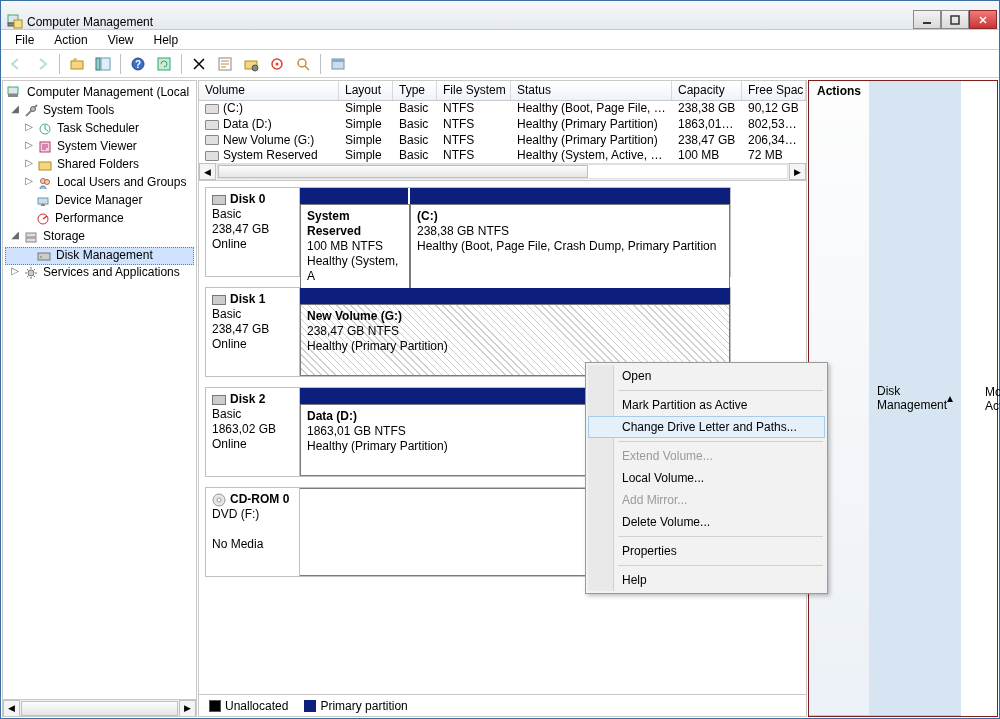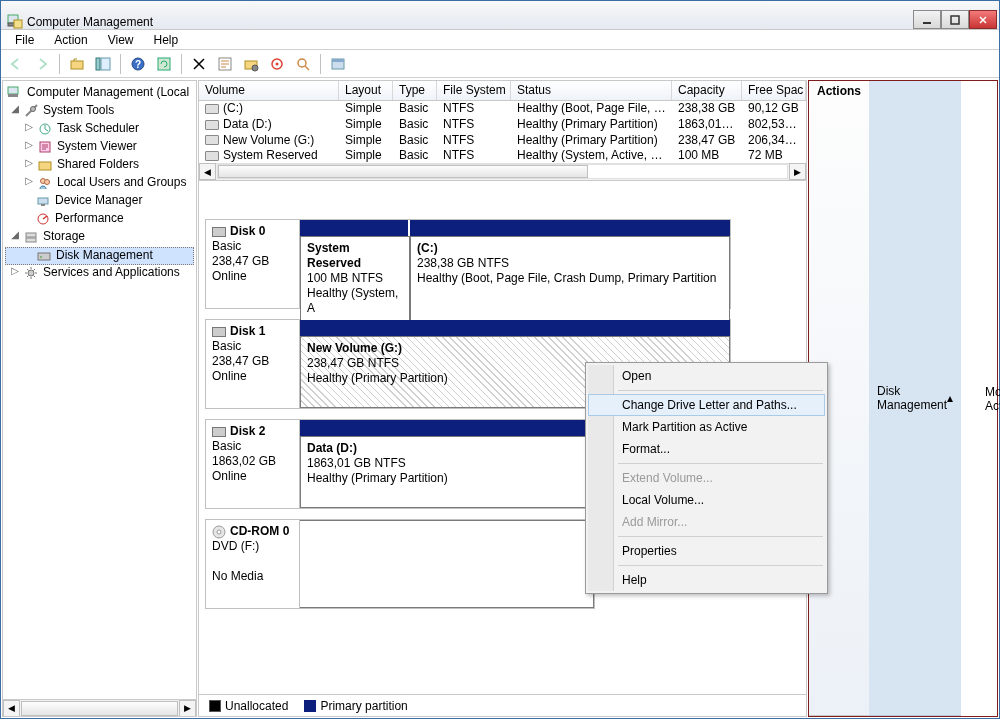--- a/index.html
+++ b/index.html
@@ -31,21 +31,21 @@
 .vol-list { height:100px; border-bottom:1px solid #c9c9c9; overflow:hidden; display:flex; flex-direction:column; }
 .vol-head { display:flex; background:linear-gradient(#fff,#eef3f9); border-bottom:1px solid #c9c9c9; height:20px; }
 .vol-head div { border-right:1px solid #d8d8d8; padding:0 6px; height:100%; display:flex; align-items:center; cursor:pointer; overflow:hidden; white-space:nowrap;}
 .vol-row { display:flex; height:16px; align-items:center; }
 .vol-row div { padding:0 6px; white-space:nowrap; overflow:hidden; text-overflow:ellipsis; }
 .c-vol{ width:140px; } .c-lay{ width:54px; } .c-typ{ width:44px; } .c-fs{ width:74px; } .c-st{ flex:1; min-width:100px;} .c-cap{ width:70px; text-align:left;} .c-fr{ width:64px; text-align:left;}
 .vol-hscroll { height:17px; border-top:1px solid #e0e0e0; background:#f0f0f0; display:flex; align-items:center;}
 .vol-hscroll .arrow { width:17px; height:17px; border:1px solid #c0c0c0; background:#f4f4f4; display:flex; align-items:center; justify-content:center; font-size:9px;}
 .vol-hscroll .track { flex:1; height:15px; margin:1px; background:#fff; border:1px solid #e0e0e0; position:relative;}
 .vol-hscroll .thumb { position:absolute; left:0; top:0; bottom:0; width:65%; background:linear-gradient(#fdfdfd,#e5e5e5); border:1px solid #c0c0c0;}
-.disk-area { flex: 1; overflow-y:auto; padding: 6px; margin-top: 32px; }
+.disk-area { flex: 1; overflow-y:auto; padding: 6px; }
 .disk-row { display:flex; margin-bottom:10px; border:1px solid #c0c0c0; height:90px; }
 .disk-info { width:94px; border-right:1px solid #c0c0c0; padding:4px 6px; line-height:15px; }
 .disk-info b { font-weight:bold; }
 .parts { flex:1; display:flex; flex-direction:column; }
 .parts-head { height:16px; background:#0c1f7d; }
 .parts-body { flex:1; display:flex; }
 .part { border:1px solid #7a7a7a; padding:4px 6px; background:#fff; overflow:hidden; line-height:15px;}
 .part.hatch { background-image: repeating-linear-gradient(45deg,#fff 0,#fff 4px,#cfcfcf 4px,#cfcfcf 5px); }
 .part.right-blank { border-left:none; background:#fff; }
 .legend { height:22px; border-top:1px solid #c9c9c9; display:flex; align-items:center; gap:16px; padding:0 10px;}
@@ -455,24 +455,24 @@
         <span>▸</span>
       </div>
     </div>
   </div>
 </div>
 
 <div class="ctx-menu">
   <div class="ctx-strip"></div>
   <div class="ctx-item">Open</div>
   <div class="ctx-sep"></div>
+  <div class="ctx-item">Mark Partition as Active</div>
   <div class="ctx-item sel">Change Drive Letter and Paths...</div>
-  <div class="ctx-item">Mark Partition as Active</div>
-  <div class="ctx-item">Format...</div>
   <div class="ctx-sep"></div>
   <div class="ctx-item disabled">Extend Volume...</div>
   <div class="ctx-item">Local Volume...</div>
   <div class="ctx-item disabled">Add Mirror...</div>
+  <div class="ctx-item">Delete Volume...</div>
   <div class="ctx-sep"></div>
   <div class="ctx-item">Properties</div>
   <div class="ctx-sep"></div>
   <div class="ctx-item">Help</div>
 </div>
 
 </body></html>

